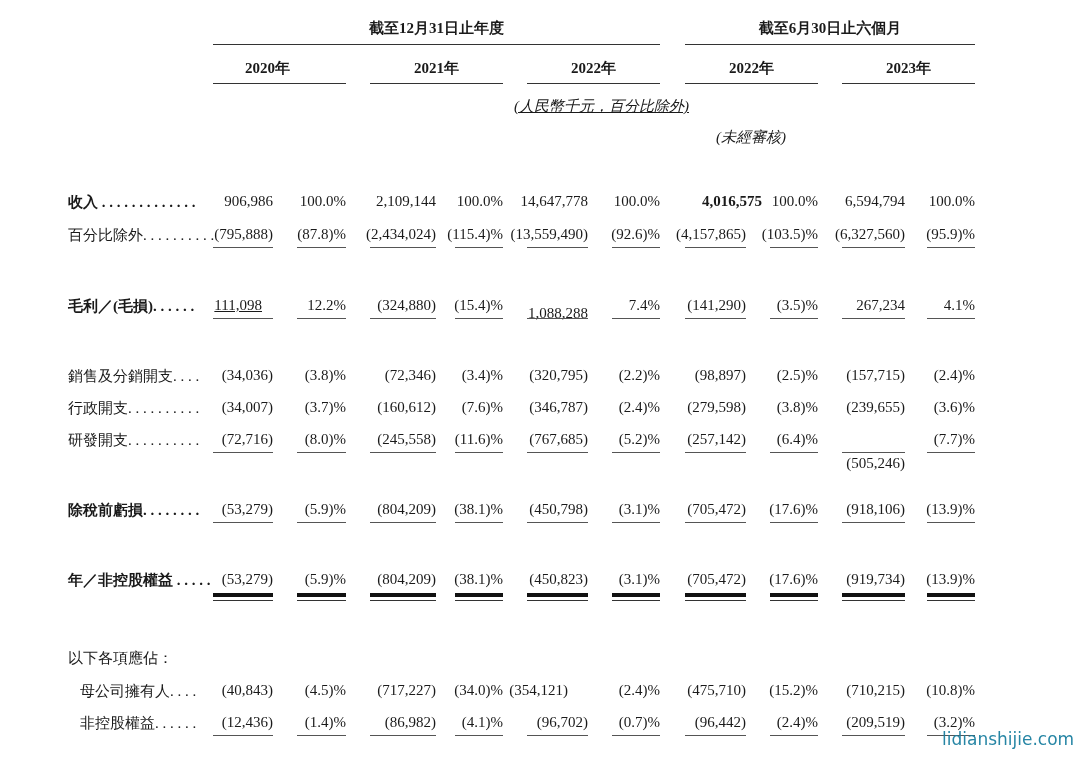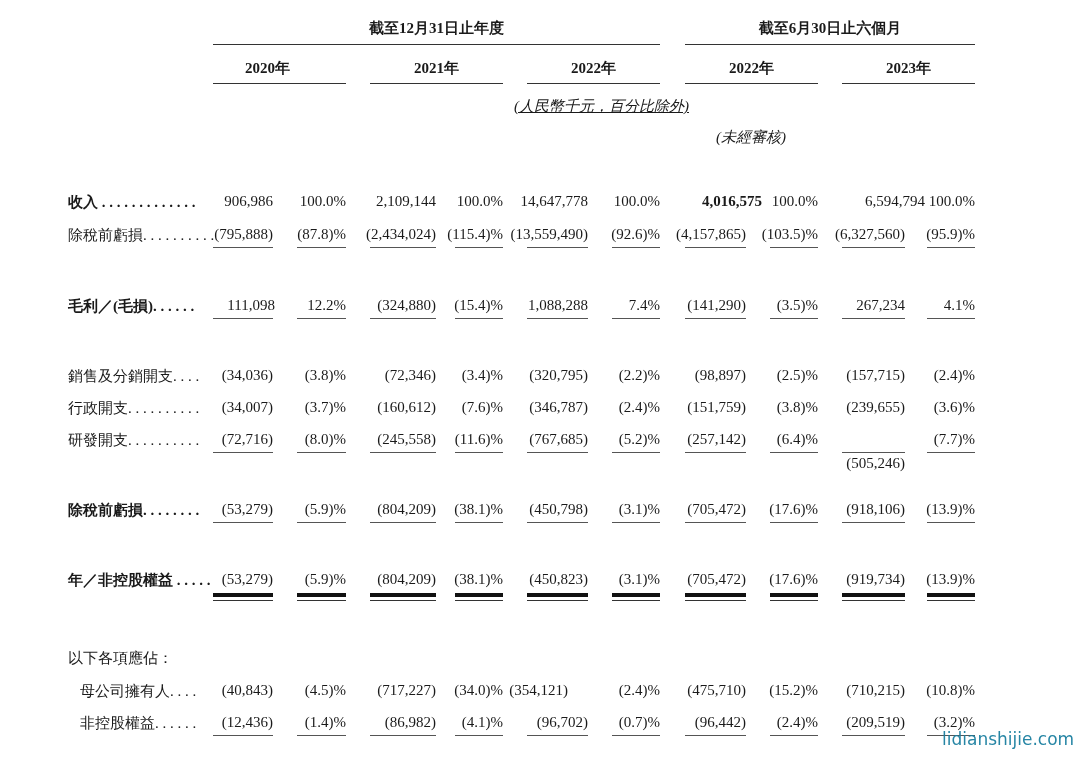--- a/index.html
+++ b/index.html
@@ -44,23 +44,23 @@
 <div id="table-body">
     <div class="abs label bold" style="top: 193px;">收入 . . . . . . . . . . . . .</div>
     <div class="abs cell" style="top: 193px; left: 193px; width: 80px;">906,986</div>
     <div class="abs cell" style="top: 193px; left: 277px; width: 69px;">100.0%</div>
     <div class="abs cell" style="top: 193px; left: 350px; width: 86px;">2,109,144</div>
     <div class="abs cell" style="top: 193px; left: 435px; width: 68px;">100.0%</div>
     <div class="abs cell" style="top: 193px; left: 507px; width: 81px;">14,647,778</div>
     <div class="abs cell" style="top: 193px; left: 592px; width: 68px;">100.0%</div>
     <div class="abs cell" style="top: 193px; left: 681px; width: 81px; font-weight: bold;">4,016,575</div>
     <div class="abs cell" style="top: 193px; left: 750px; width: 68px;">100.0%</div>
-    <div class="abs cell" style="top: 193px; left: 842px; width: 83px;">6,594,794</div>
+    <div class="abs cell" style="top: 193px; left: 822px; width: 83px;">6,594,794</div>
     <div class="abs cell" style="top: 193px; left: 907px; width: 68px;">100.0%</div>
-    <div class="abs label" style="top: 226px;">除稅前虧損. . . . . . . . . .</div>
+    <div class="abs label" style="top: 226px;">百分比除外. . . . . . . . . .</div>
     <div class="abs cell" style="top: 226px; left: 193px; width: 80px;">(795,888)</div>
     <div class="abs uline" style="left: 213px; width: 60px; top: 247px;"></div>
     <div class="abs cell" style="top: 226px; left: 277px; width: 69px;">(87.8)%</div>
     <div class="abs uline" style="left: 297px; width: 49px; top: 247px;"></div>
     <div class="abs cell" style="top: 226px; left: 350px; width: 86px;">(2,434,024)</div>
     <div class="abs uline" style="left: 370px; width: 66px; top: 247px;"></div>
     <div class="abs cell" style="top: 226px; left: 435px; width: 68px;">(115.4)%</div>
     <div class="abs uline" style="left: 455px; width: 48px; top: 247px;"></div>
     <div class="abs cell" style="top: 226px; left: 507px; width: 81px;">(13,559,490)</div>
     <div class="abs uline" style="left: 527px; width: 61px; top: 247px;"></div>
@@ -68,29 +68,29 @@
     <div class="abs uline" style="left: 612px; width: 48px; top: 247px;"></div>
     <div class="abs cell" style="top: 226px; left: 665px; width: 81px;">(4,157,865)</div>
     <div class="abs uline" style="left: 685px; width: 61px; top: 247px;"></div>
     <div class="abs cell" style="top: 226px; left: 750px; width: 68px;">(103.5)%</div>
     <div class="abs uline" style="left: 770px; width: 48px; top: 247px;"></div>
     <div class="abs cell" style="top: 226px; left: 822px; width: 83px;">(6,327,560)</div>
     <div class="abs uline" style="left: 842px; width: 63px; top: 247px;"></div>
     <div class="abs cell" style="top: 226px; left: 907px; width: 68px;">(95.9)%</div>
     <div class="abs uline" style="left: 927px; width: 48px; top: 247px;"></div>
     <div class="abs label bold" style="top: 297px;">毛利／(毛損). . . . . .</div>
-    <div class="abs cell" style="top: 297px; left: 195px; width: 80px;">111,098</div>
+    <div class="abs cell" style="top: 297px; left: 182px; width: 80px; text-decoration: underline;">111,098</div>
     <div class="abs uline" style="left: 213px; width: 60px; top: 318px;"></div>
     <div class="abs cell" style="top: 297px; left: 277px; width: 69px;">12.2%</div>
     <div class="abs uline" style="left: 297px; width: 49px; top: 318px;"></div>
     <div class="abs cell" style="top: 297px; left: 350px; width: 86px;">(324,880)</div>
     <div class="abs uline" style="left: 370px; width: 66px; top: 318px;"></div>
     <div class="abs cell" style="top: 297px; left: 435px; width: 68px;">(15.4)%</div>
     <div class="abs uline" style="left: 455px; width: 48px; top: 318px;"></div>
-    <div class="abs cell" style="top: 297px; left: 507px; width: 81px; font-family: Liberation Serif, serif;">1,088,288</div>
+    <div class="abs cell" style="top: 305px; left: 507px; width: 81px; font-family: Liberation Serif, serif;">1,088,288</div>
     <div class="abs uline" style="left: 527px; width: 61px; top: 318px;"></div>
     <div class="abs cell" style="top: 297px; left: 592px; width: 68px;">7.4%</div>
     <div class="abs uline" style="left: 612px; width: 48px; top: 318px;"></div>
     <div class="abs cell" style="top: 297px; left: 665px; width: 81px;">(141,290)</div>
     <div class="abs uline" style="left: 685px; width: 61px; top: 318px;"></div>
     <div class="abs cell" style="top: 297px; left: 750px; width: 68px;">(3.5)%</div>
     <div class="abs uline" style="left: 770px; width: 48px; top: 318px;"></div>
     <div class="abs cell" style="top: 297px; left: 822px; width: 83px;">267,234</div>
     <div class="abs uline" style="left: 842px; width: 63px; top: 318px;"></div>
     <div class="abs cell" style="top: 297px; left: 907px; width: 68px;">4.1%</div>
@@ -106,21 +106,21 @@
     <div class="abs cell" style="top: 367px; left: 750px; width: 68px;">(2.5)%</div>
     <div class="abs cell" style="top: 367px; left: 822px; width: 83px;">(157,715)</div>
     <div class="abs cell" style="top: 367px; left: 907px; width: 68px;">(2.4)%</div>
     <div class="abs label" style="top: 399px;">行政開支. . . . . . . . . .</div>
     <div class="abs cell" style="top: 399px; left: 193px; width: 80px;">(34,007)</div>
     <div class="abs cell" style="top: 399px; left: 277px; width: 69px;">(3.7)%</div>
     <div class="abs cell" style="top: 399px; left: 350px; width: 86px;">(160,612)</div>
     <div class="abs cell" style="top: 399px; left: 435px; width: 68px;">(7.6)%</div>
     <div class="abs cell" style="top: 399px; left: 507px; width: 81px;">(346,787)</div>
     <div class="abs cell" style="top: 399px; left: 592px; width: 68px;">(2.4)%</div>
-    <div class="abs cell" style="top: 399px; left: 665px; width: 81px;">(151,759)</div>
+    <div class="abs cell" style="top: 399px; left: 665px; width: 81px;">(279,598)</div>
     <div class="abs cell" style="top: 399px; left: 750px; width: 68px;">(3.8)%</div>
     <div class="abs cell" style="top: 399px; left: 822px; width: 83px;">(239,655)</div>
     <div class="abs cell" style="top: 399px; left: 907px; width: 68px;">(3.6)%</div>
     <div class="abs label" style="top: 431px;">研發開支. . . . . . . . . .</div>
     <div class="abs cell" style="top: 431px; left: 193px; width: 80px;">(72,716)</div>
     <div class="abs uline" style="left: 213px; width: 60px; top: 452px;"></div>
     <div class="abs cell" style="top: 431px; left: 277px; width: 69px;">(8.0)%</div>
     <div class="abs uline" style="left: 297px; width: 49px; top: 452px;"></div>
     <div class="abs cell" style="top: 431px; left: 350px; width: 86px;">(245,558)</div>
     <div class="abs uline" style="left: 370px; width: 66px; top: 452px;"></div>

